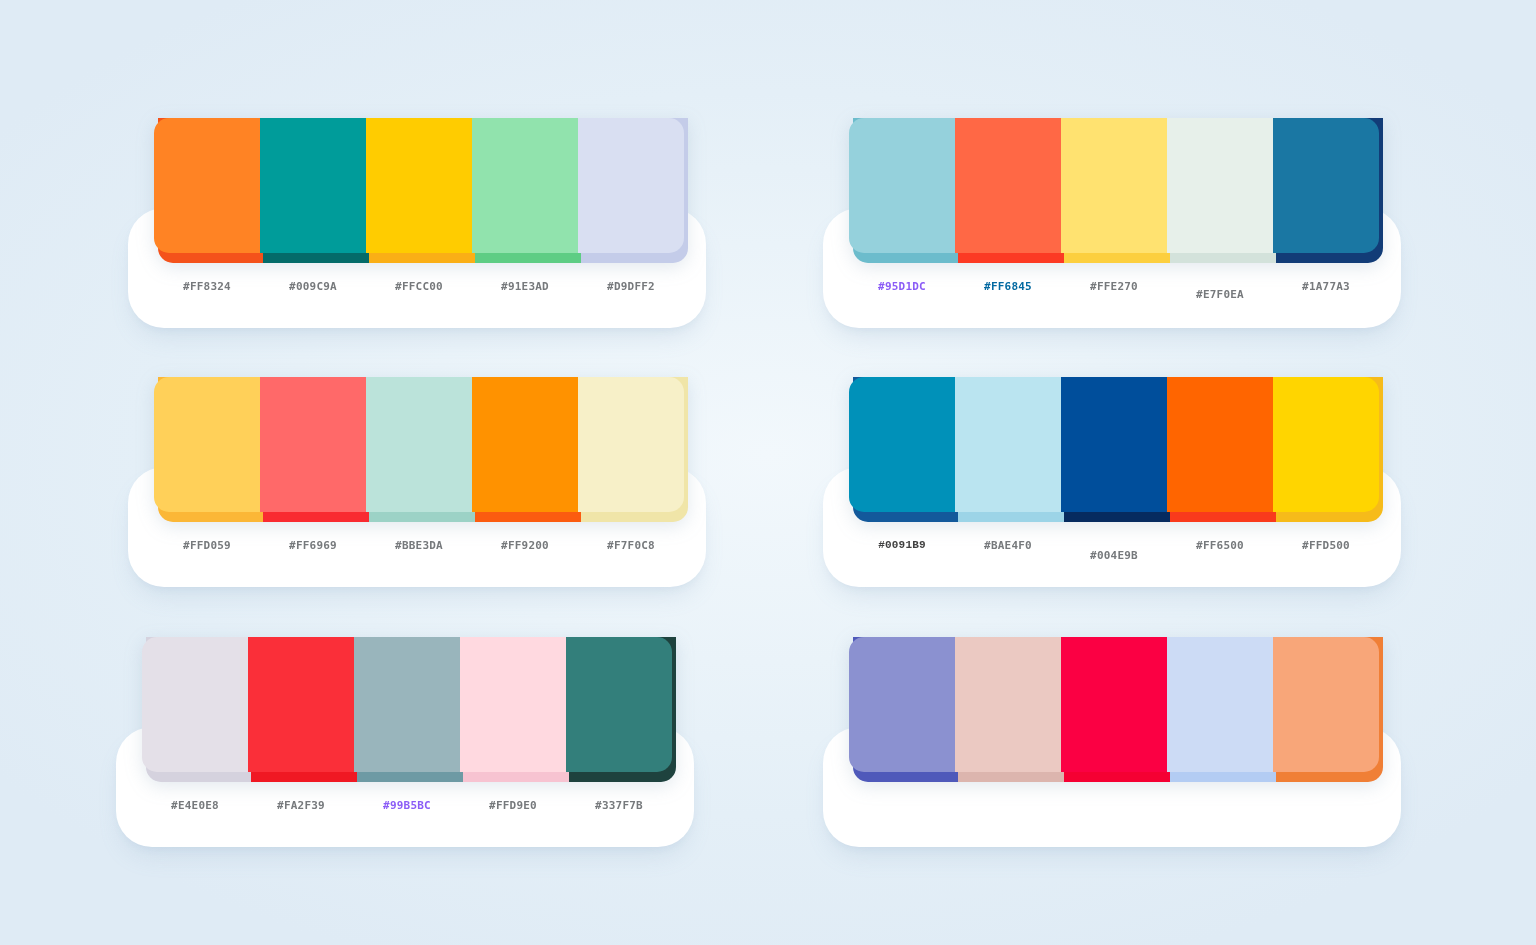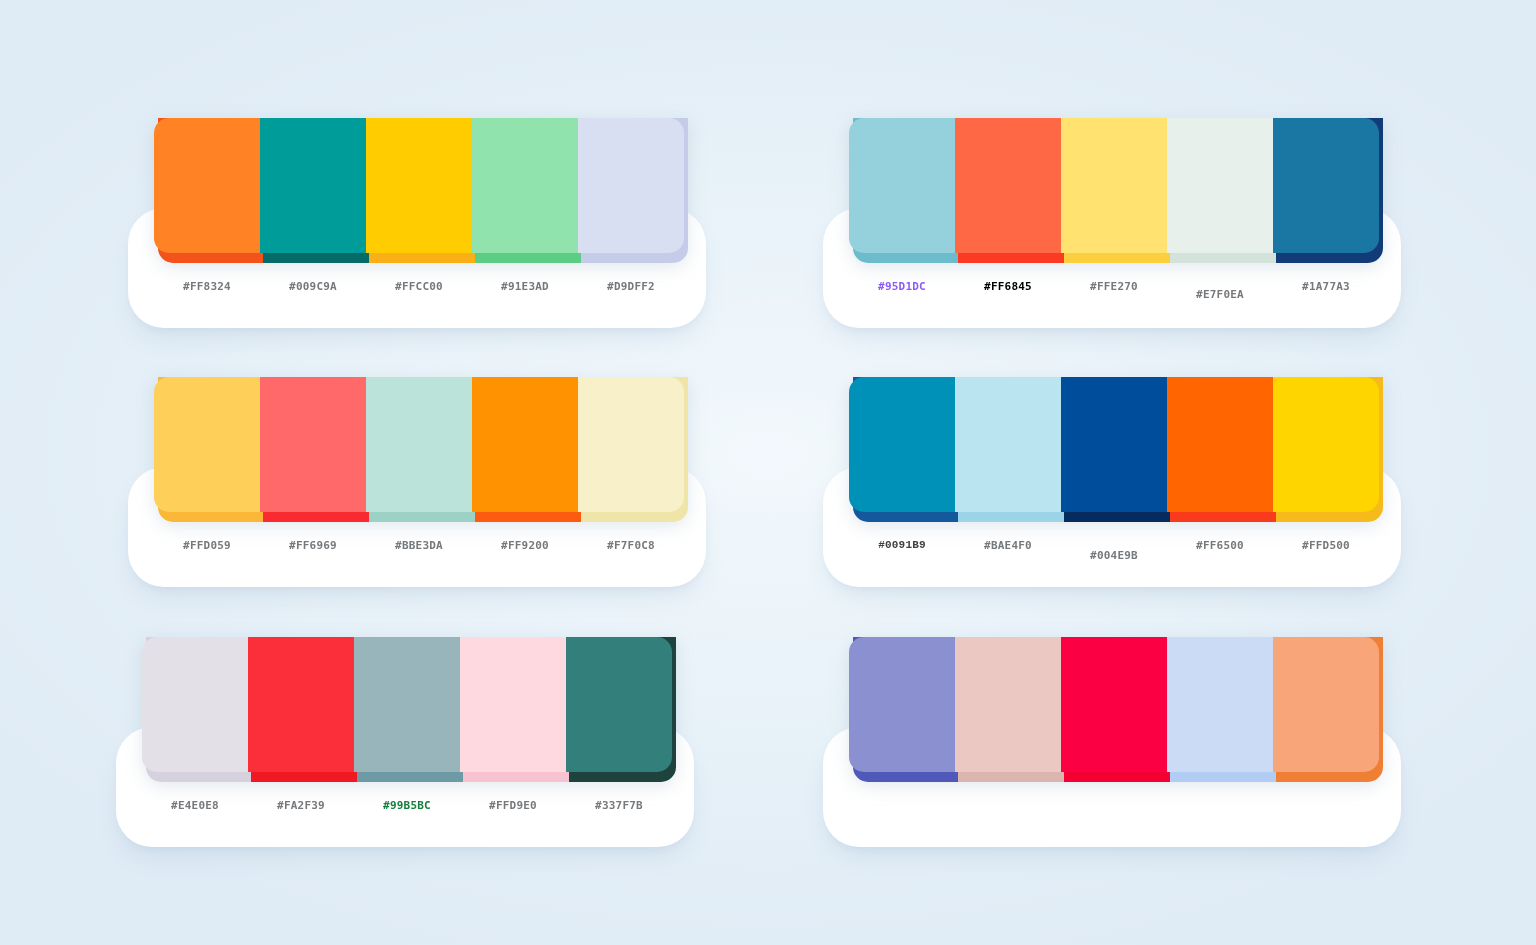--- a/index.html
+++ b/index.html
@@ -170,21 +170,21 @@
           <div class="shade" style="background: rgb(211, 226, 219);"></div>
           <div class="face" style="background: rgb(231, 240, 234);"></div>
         </div>
         <div class="swatch">
           <div class="shade" style="background: rgb(18, 60, 119);"></div>
           <div class="face" style="background: rgb(26, 119, 163);"></div>
         </div>
       </div>
       <div class="labels">
         <div class="label" style="color: #8b5cf6;">#95D1DC</div>
-        <div class="label" style="color: #000000;">#FF6845</div>
+        <div class="label" style="color: #0369a1;">#FF6845</div>
         <div class="label" style="color: rgb(118, 121, 124);">#FFE270</div>
         <div class="label" style="color: rgb(118, 121, 124); margin-top: 16px;">#E7F0EA</div>
         <div class="label" style="color: rgb(118, 121, 124);">#1A77A3</div>
       </div>
     </div>
     <div class="palette" style="left: 128px; top: 377px;">
       <div class="card" style="background: rgb(255, 255, 255);"></div>
       <div class="strip">
         <div class="swatch">
           <div class="shade" style="background: rgb(251, 183, 55);"></div>
@@ -267,21 +267,21 @@
           <div class="face" style="background: rgb(255, 217, 224);"></div>
         </div>
         <div class="swatch">
           <div class="shade" style="background: rgb(30, 66, 62);"></div>
           <div class="face" style="background: rgb(51, 127, 123);"></div>
         </div>
       </div>
       <div class="labels">
         <div class="label" style="color: rgb(118, 121, 124);">#E4E0E8</div>
         <div class="label" style="color: rgb(118, 121, 124);">#FA2F39</div>
-        <div class="label" style="color: #15803d;">#99B5BC</div>
+        <div class="label" style="color: #8b5cf6;">#99B5BC</div>
         <div class="label" style="color: rgb(118, 121, 124);">#FFD9E0</div>
         <div class="label" style="color: rgb(118, 121, 124);">#337F7B</div>
       </div>
     </div>
     <div class="palette" style="left: 823px; top: 637px;">
       <div class="card" style="background: rgb(255, 255, 255);"></div>
       <div class="strip">
         <div class="swatch">
           <div class="shade" style="background: rgb(79, 89, 186);"></div>
           <div class="face" style="background: rgb(139, 145, 208);"></div>

